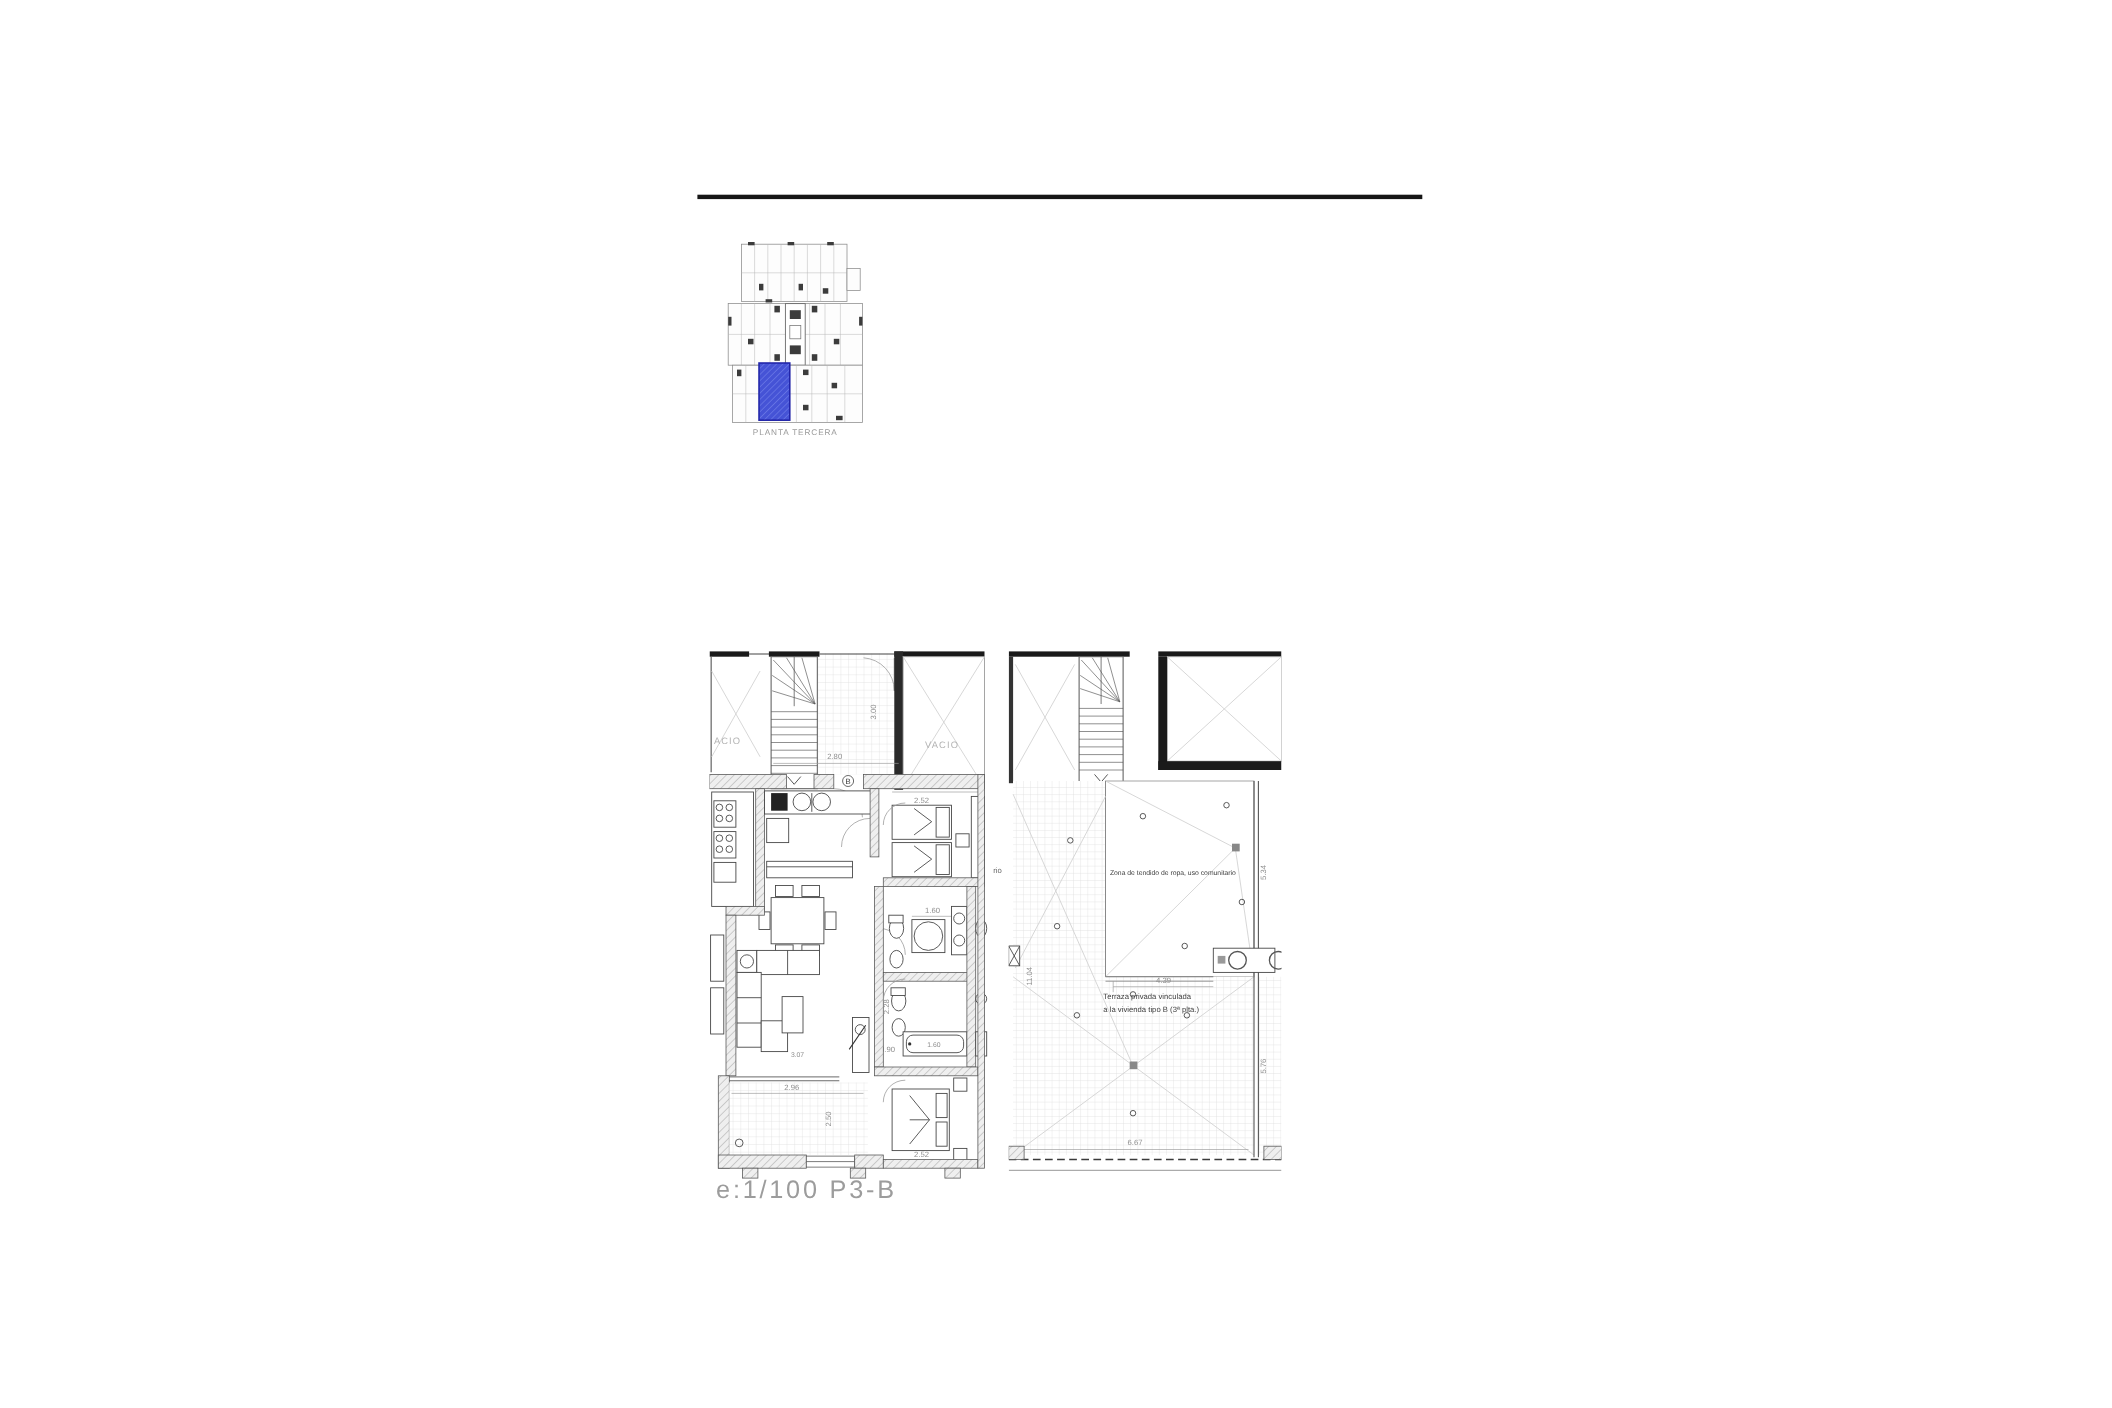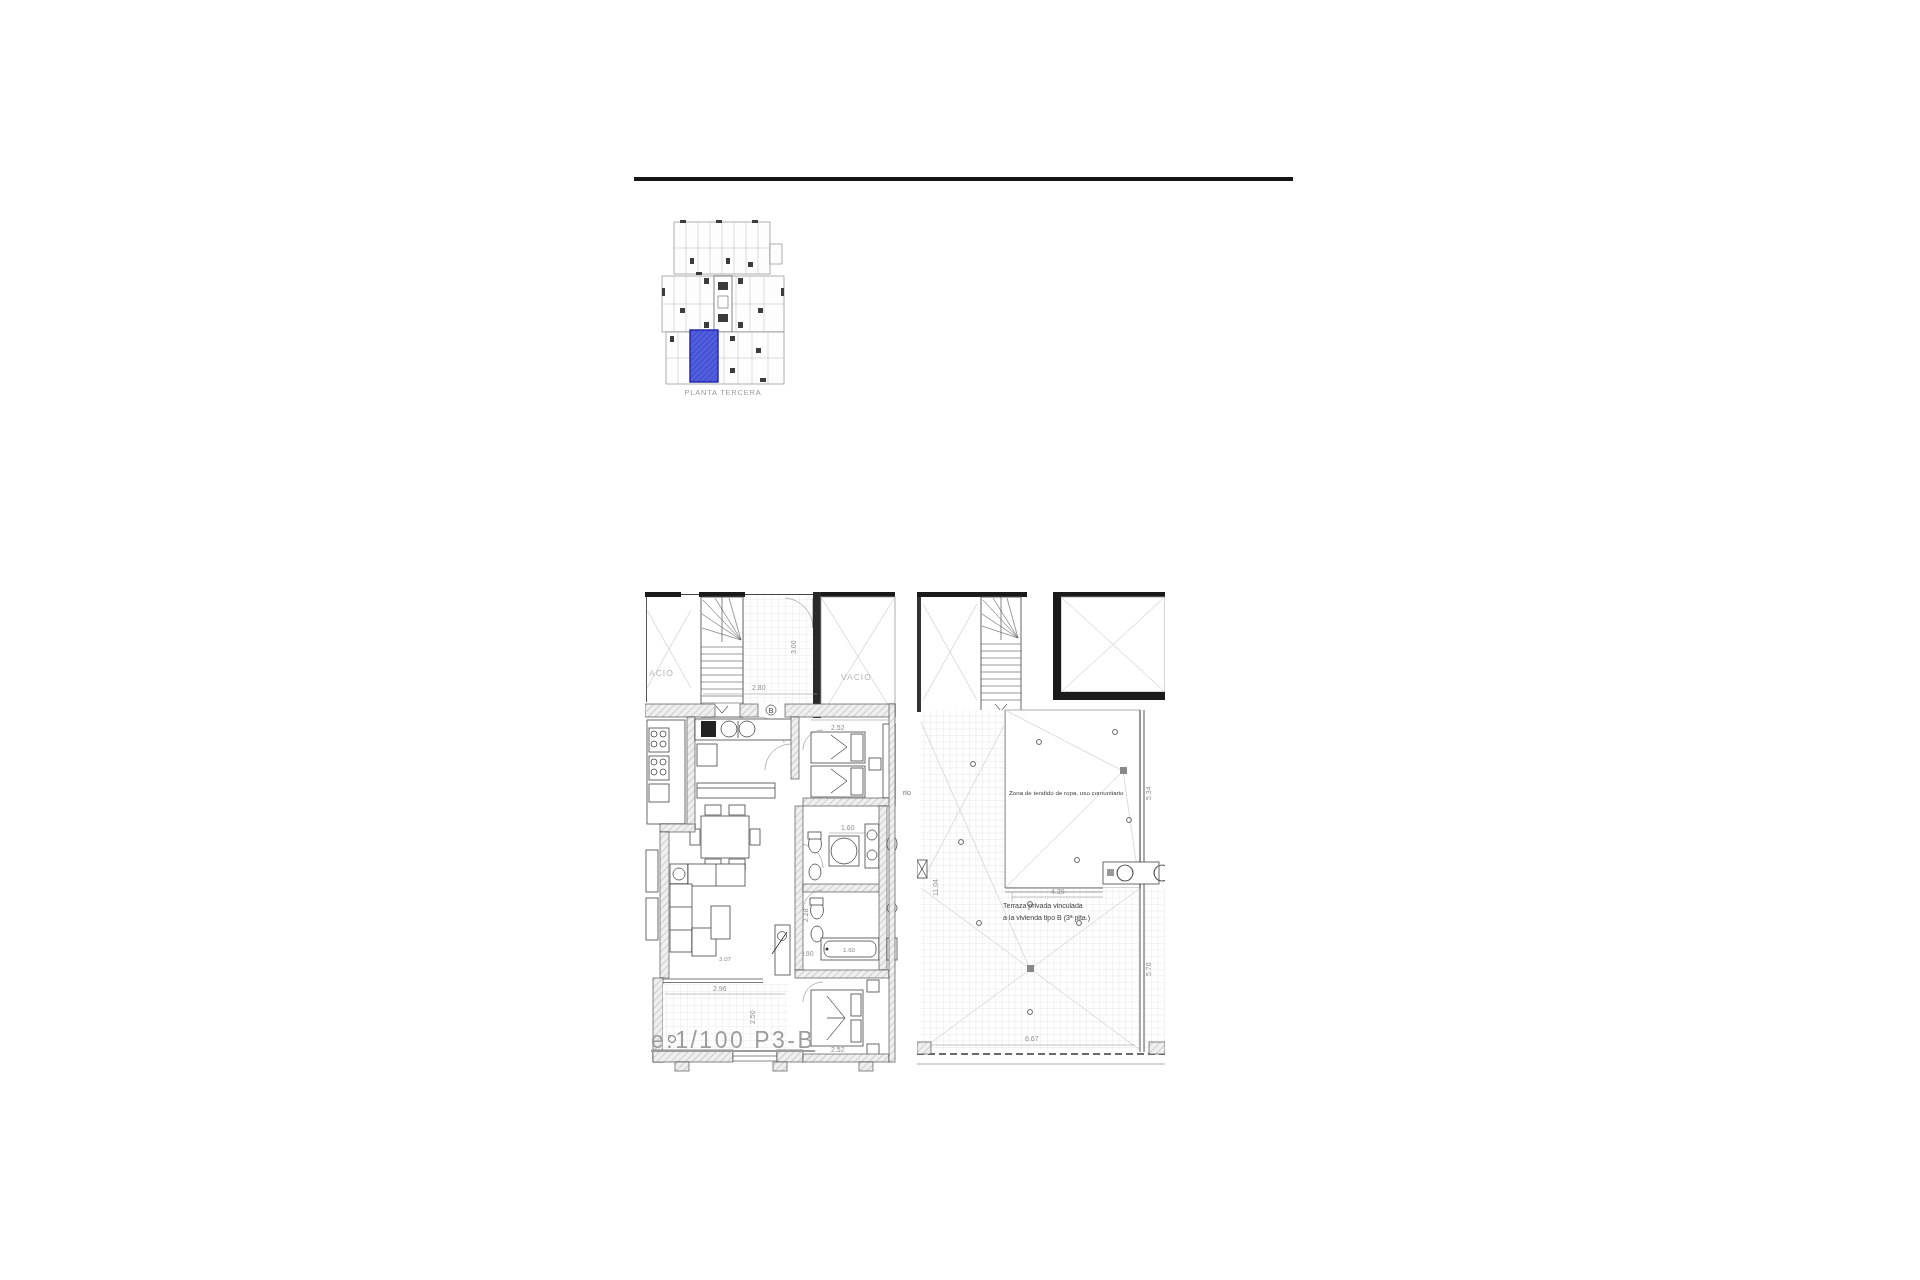--- a/index.html
+++ b/index.html
@@ -2,21 +2,21 @@
 <html><head>
 <meta charset="utf-8">
 <style>
   html,body{margin:0;padding:0;background:#fff;}
   #sheet{position:relative;width:1904px;height:1280px;background:#ffffff;overflow:hidden;
          font-family:"Liberation Sans", sans-serif;}
   .abs{position:absolute;}
   #top-rule{left:634px;top:177px;width:659px;height:4px;background:#161616;}
   #keyplan-caption{left:655px;top:388px;width:136px;text-align:center;font-size:7.5px;
                    letter-spacing:0.8px;color:#9a9a9a;}
-  #scale-label{left:651px;top:1027px;font-size:23px;letter-spacing:2.5px;color:#9c9c9c;text-decoration:underline;}
+  #scale-label{left:651px;top:1068px;font-size:23px;letter-spacing:2.5px;color:#9c9c9c;}
   #cut-text{left:903px;top:789px;font-size:7px;color:#666;}
   svg{display:block;}
   svg text{font-family:"Liberation Sans", sans-serif;}
   .dim{fill:#8f8f8f;font-size:7px;}
   .dim-s{fill:#8f8f8f;font-size:6.2px;}
   .roomlbl{fill:#b4b4b4;font-size:8.5px;letter-spacing:1px;}
   .note{fill:#3d3d3d;font-size:7px;}
   .note-s{fill:#3d3d3d;font-size:6.2px;}
   .dimline{stroke:#9a9a9a;stroke-width:0.6;}
   .wall{fill:url(#hatch);stroke:#555;stroke-width:0.7;}

